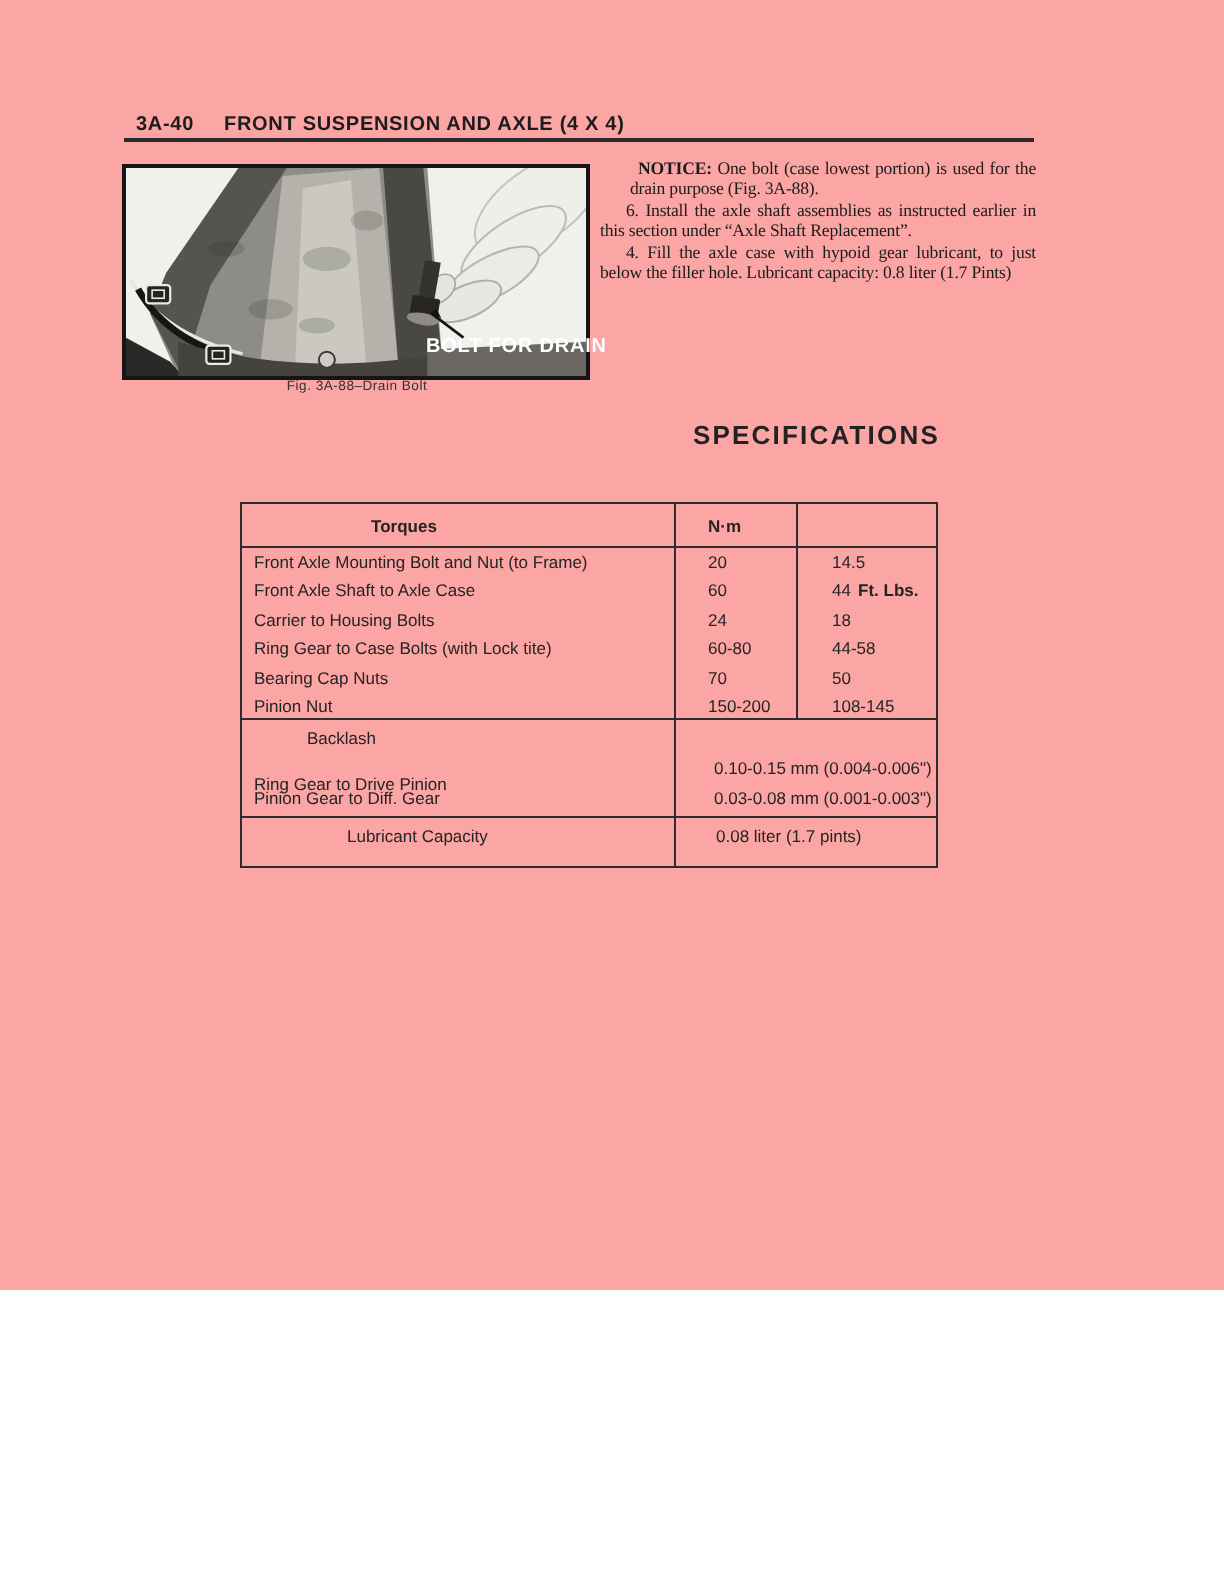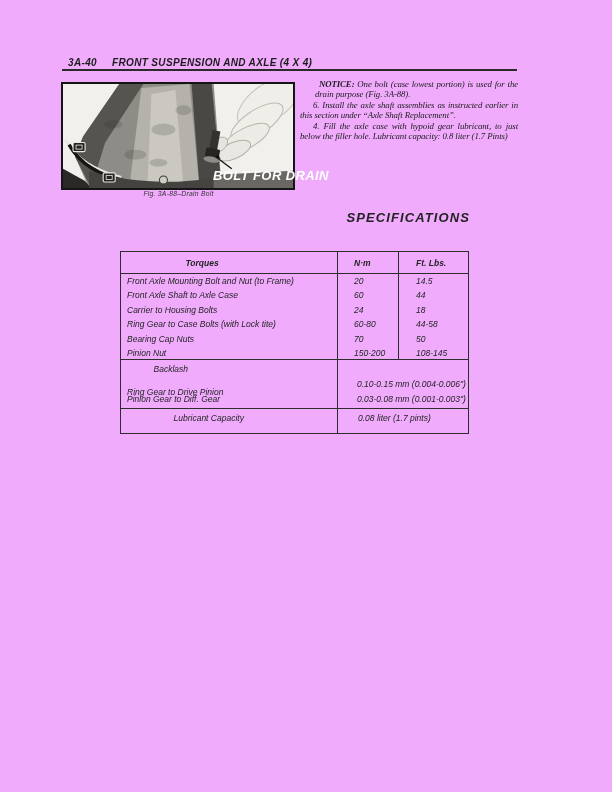--- a/index.html
+++ b/index.html
@@ -1,31 +1,31 @@
 <!DOCTYPE html>
 <html><head>
 <meta charset="utf-8">
 <style>
   html,body{margin:0;padding:0;background:#ffffff;}
   .page{
-    position:relative;width:612px;height:792px;background:#f0abfc;
-    font-family:"Liberation Sans",sans-serif;color:#1e1e1e;overflow:hidden;font-style:italic;
+    position:relative;width:612px;height:645px;background:#fca5a5;
+    font-family:"Liberation Sans",sans-serif;color:#1e1e1e;overflow:hidden;
   }
   
   .hdr{position:absolute;left:68px;top:57px;font-size:10px;font-weight:bold;
        letter-spacing:.35px;color:#1c1c1c;white-space:nowrap;}
   .hdr .sec{margin-right:15px;}
   .hdr-rule{position:absolute;left:62px;top:69px;width:455px;height:1.7px;background:#2a2a2a;}
 
   
   .photo{position:absolute;left:61px;top:82px;width:230px;height:104px;
          border:2.4px solid #151515;background:#f2f1ee;}
   .photo svg{display:block;width:100%;height:100%;}
   .photo-label{position:absolute;left:150px;top:84px;color:#ffffff;
-        font-size:13px;font-weight:bold;letter-spacing:.4px;white-space:nowrap;}
+        font-size:10px;font-weight:bold;letter-spacing:.4px;white-space:nowrap;}
   .fig-caption{position:absolute;left:61px;top:190px;width:235px;text-align:center;
         font-size:6.8px;letter-spacing:.25px;color:#333333;}
 
   
   .bodytext{position:absolute;left:300px;top:79px;width:218px;
         font-family:"Liberation Serif",serif;font-size:8.8px;line-height:10.4px;
         color:#1b1b1b;text-align:justify;letter-spacing:-.1px;}
   .bodytext p{margin:0;}
   .p-notice{margin-left:15px !important;text-indent:4px;}
   .p-step{text-indent:13px;}
@@ -40,21 +40,21 @@
   .tl{position:absolute;background:#2d2d2d;}
   .vl1{left:215.5px;top:0;bottom:0;width:1.2px;}
   .vl2{left:276.5px;top:0;height:107px;width:1.2px;}
   .hl1{top:20.5px;left:0;right:0;height:1.2px;}
   .hl2{top:107px;left:0;right:0;height:1.2px;}
   .hl3{top:156px;left:0;right:0;height:1.2px;}
 
   .th{position:absolute;top:0;height:21px;display:flex;align-items:center;font-weight:bold;}
   .th-torques{left:0;width:216px;justify-content:center;padding-right:54px;box-sizing:border-box;}
   .th-nm{left:216px;width:61px;padding-left:17px;box-sizing:border-box;}
-  .th-ft{left:277px;width:72px;padding-left:18px;box-sizing:border-box;}
+  .th-ft{left:277px;width:72px;padding-left:31px;box-sizing:border-box;margin-top:32px;}
 
   .trows{position:absolute;left:0;top:22px;right:0;}
   .trow{position:relative;height:14.4px;line-height:14.4px;white-space:nowrap;}
   .trow .lbl{position:absolute;left:6px;}
   .trow .nm{position:absolute;left:233px;}
   .trow .ft{position:absolute;left:295px;}
 
   .abs{position:absolute;white-space:nowrap;}
 
   

